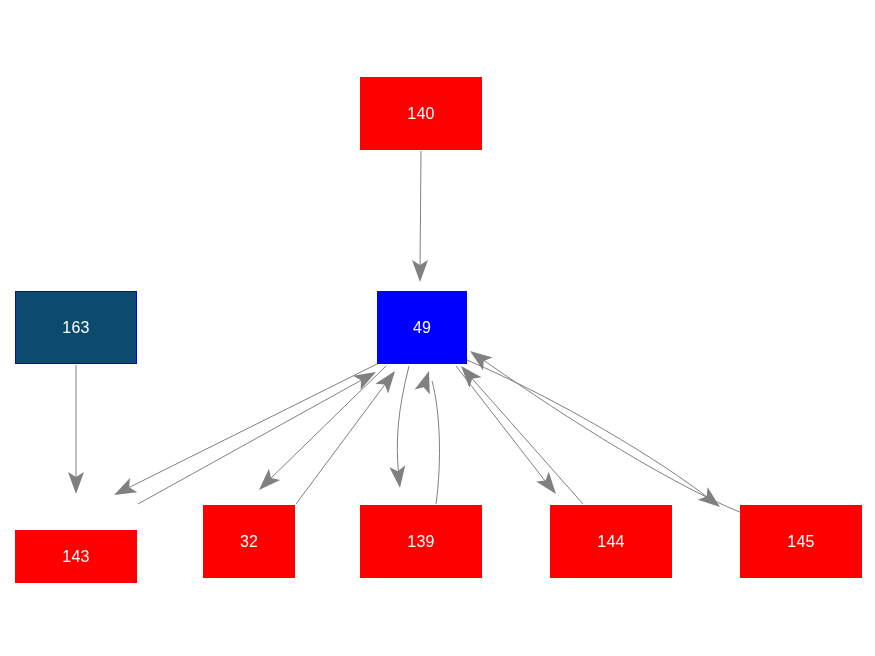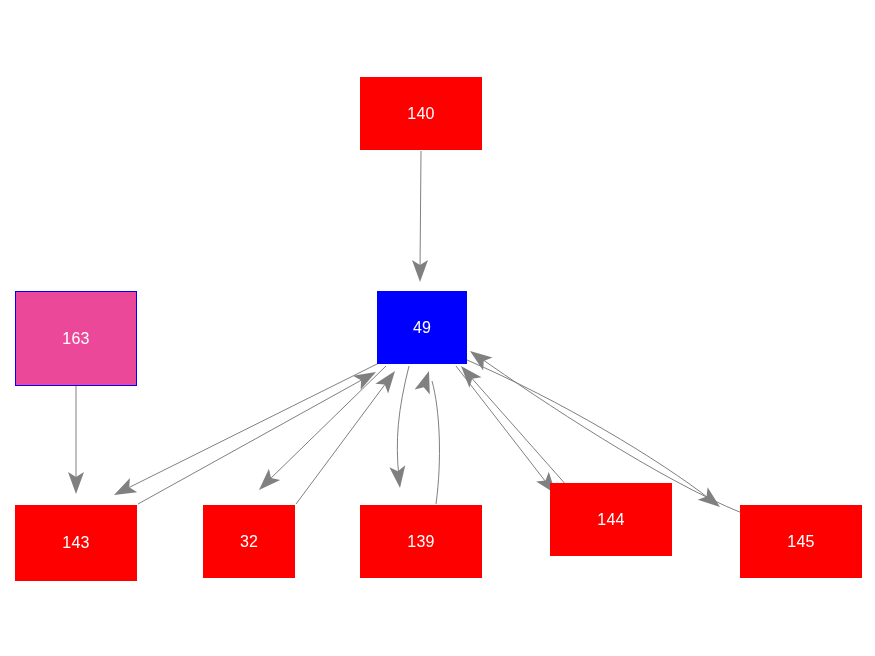--- a/index.html
+++ b/index.html
@@ -92,36 +92,36 @@
       <g>
         <path d="M 742,513 C 660,480 540,400 479,357" fill="none" stroke="#808080" stroke-width="1"></path>
         <polygon points="0,0 -22,-8 -17,0 -22,8" fill="#808080" transform="translate(470,351) rotate(-144)"></polygon>
       </g>
     </svg>
 
   <div id="node-layer">
       <div class="graph-node" style="left: 360px; top: 77px; width: 122px; height: 73px; background: rgb(255, 0, 0); border: 1px solid rgb(255, 0, 0);">
         <span class="node-label" style="color: rgb(255, 255, 255);">140</span>
       </div>
-      <div class="graph-node" style="left: 15px; top: 291px; width: 122px; height: 95px; background: #ec4899; border: 1px solid rgb(0, 0, 255);">
+      <div class="graph-node" style="left: 15px; top: 291px; width: 122px; height: 73px; background: #0c4a6e; border: 1px solid rgb(0, 0, 255);">
         <span class="node-label" style="color: rgb(255, 255, 255);">163</span>
       </div>
       <div class="graph-node" style="left: 377px; top: 291px; width: 90px; height: 73px; background: rgb(0, 0, 255); border: 1px solid rgb(0, 0, 255);">
         <span class="node-label" style="color: rgb(255, 255, 255);">49</span>
       </div>
-      <div class="graph-node" style="left: 15px; top: 505px; width: 122px; height: 76px; background: rgb(255, 0, 0); border: 1px solid rgb(255, 0, 0);">
+      <div class="graph-node" style="left: 15px; top: 530px; width: 122px; height: 53px; background: rgb(255, 0, 0); border: 1px solid rgb(255, 0, 0);">
         <span class="node-label" style="color: rgb(255, 255, 255);">143</span>
       </div>
       <div class="graph-node" style="left: 203px; top: 505px; width: 92px; height: 73px; background: rgb(255, 0, 0); border: 1px solid rgb(255, 0, 0);">
         <span class="node-label" style="color: rgb(255, 255, 255);">32</span>
       </div>
       <div class="graph-node" style="left: 360px; top: 505px; width: 122px; height: 73px; background: rgb(255, 0, 0); border: 1px solid rgb(255, 0, 0); text-align: right;">
         <span class="node-label" style="color: rgb(255, 255, 255);">139</span>
       </div>
-      <div class="graph-node" style="left: 550px; top: 483px; width: 122px; height: 73px; background: rgb(255, 0, 0); border: 1px solid rgb(255, 0, 0);">
+      <div class="graph-node" style="left: 550px; top: 505px; width: 122px; height: 73px; background: rgb(255, 0, 0); border: 1px solid rgb(255, 0, 0);">
         <span class="node-label" style="color: rgb(255, 255, 255);">144</span>
       </div>
       <div class="graph-node" style="left: 740px; top: 505px; width: 122px; height: 73px; background: rgb(255, 0, 0); border: 1px solid rgb(255, 0, 0);">
         <span class="node-label" style="color: rgb(255, 255, 255);">145</span>
       </div>
     </div>
 
 </div>
 
 </body></html>

